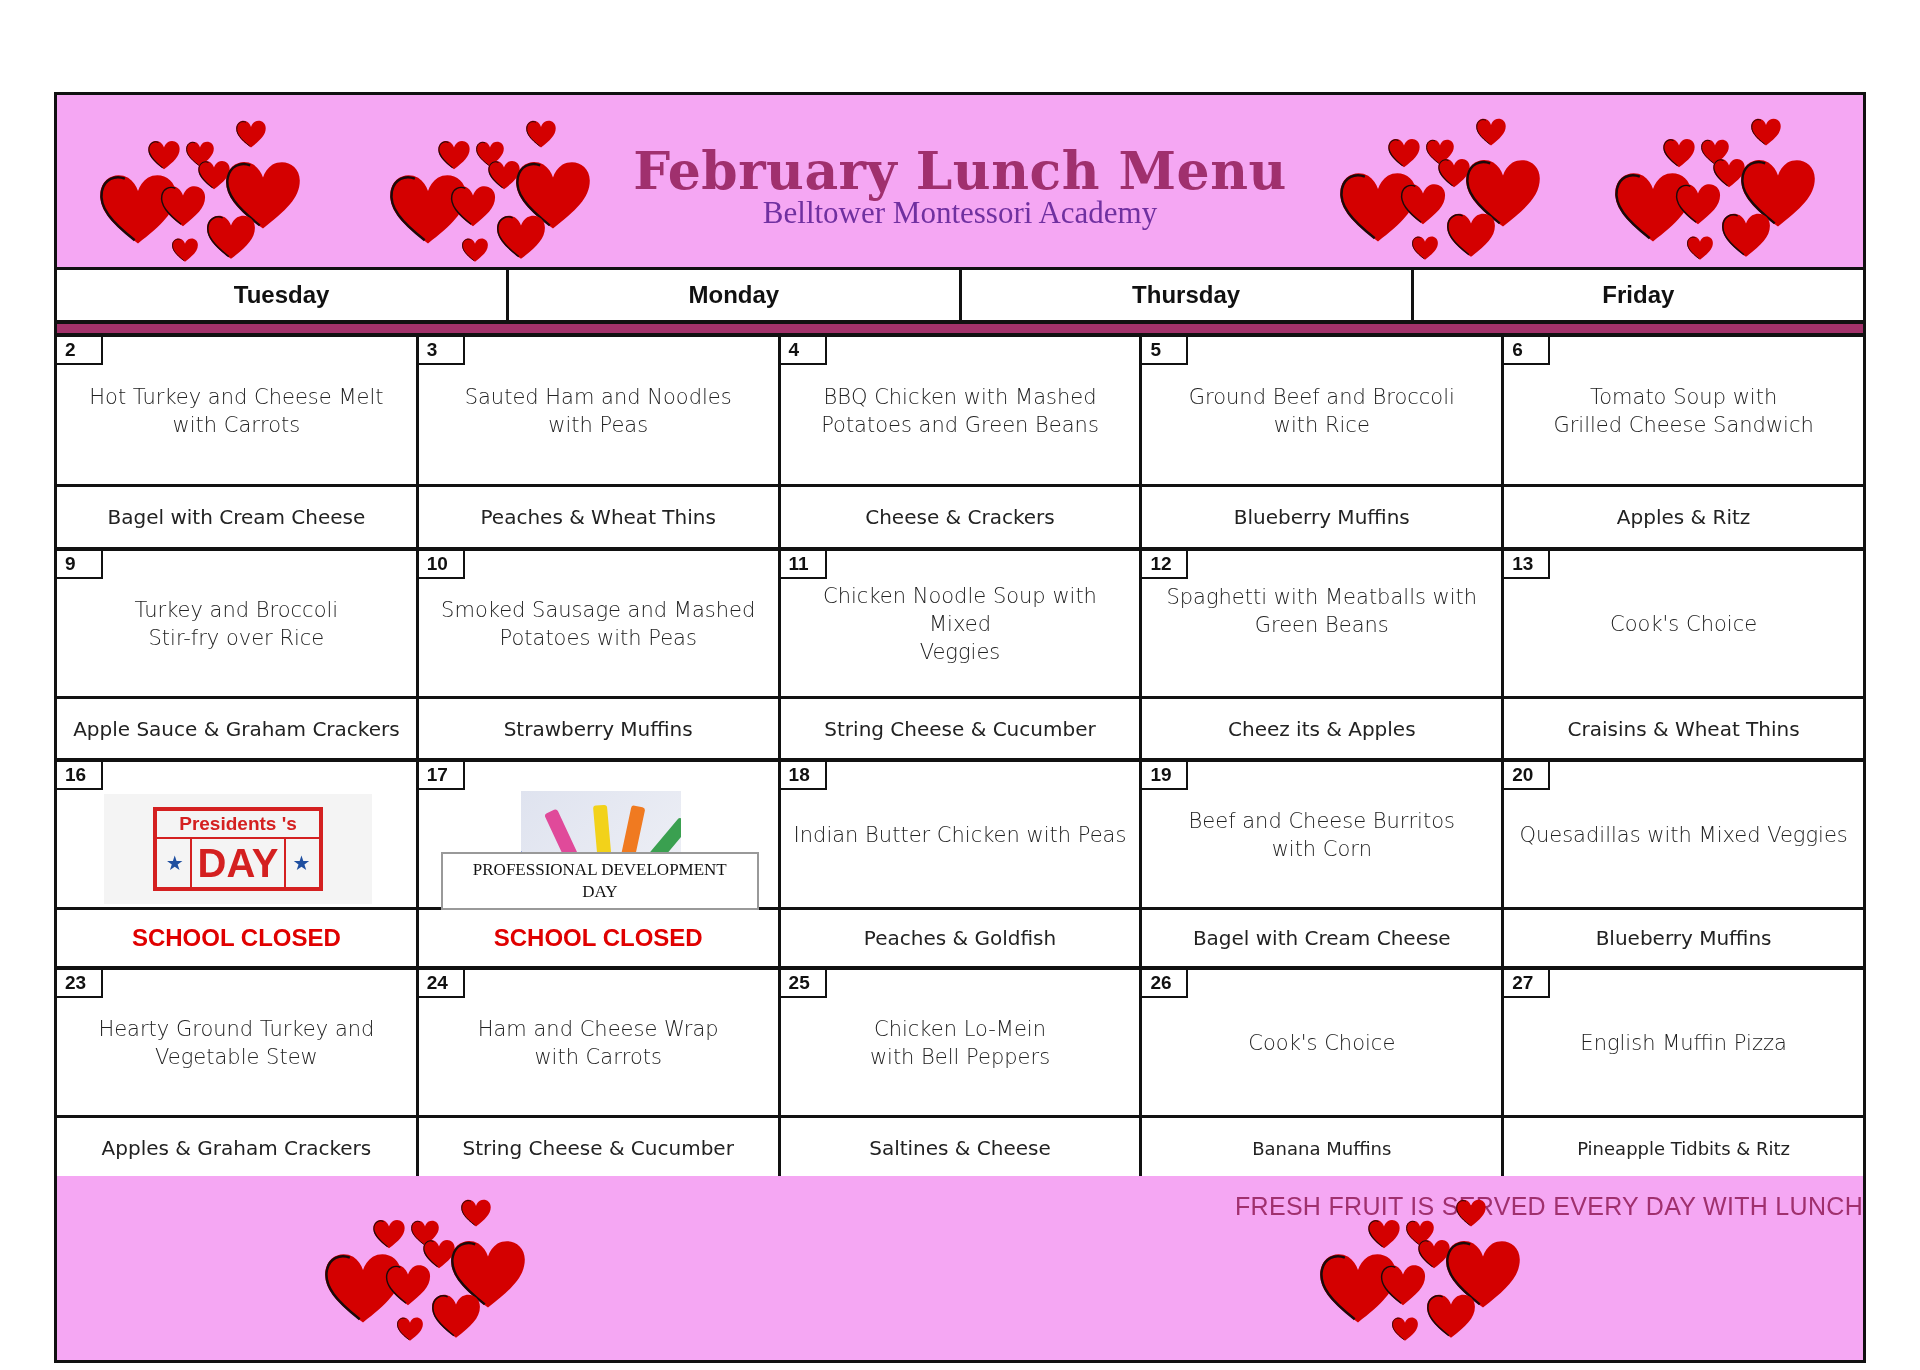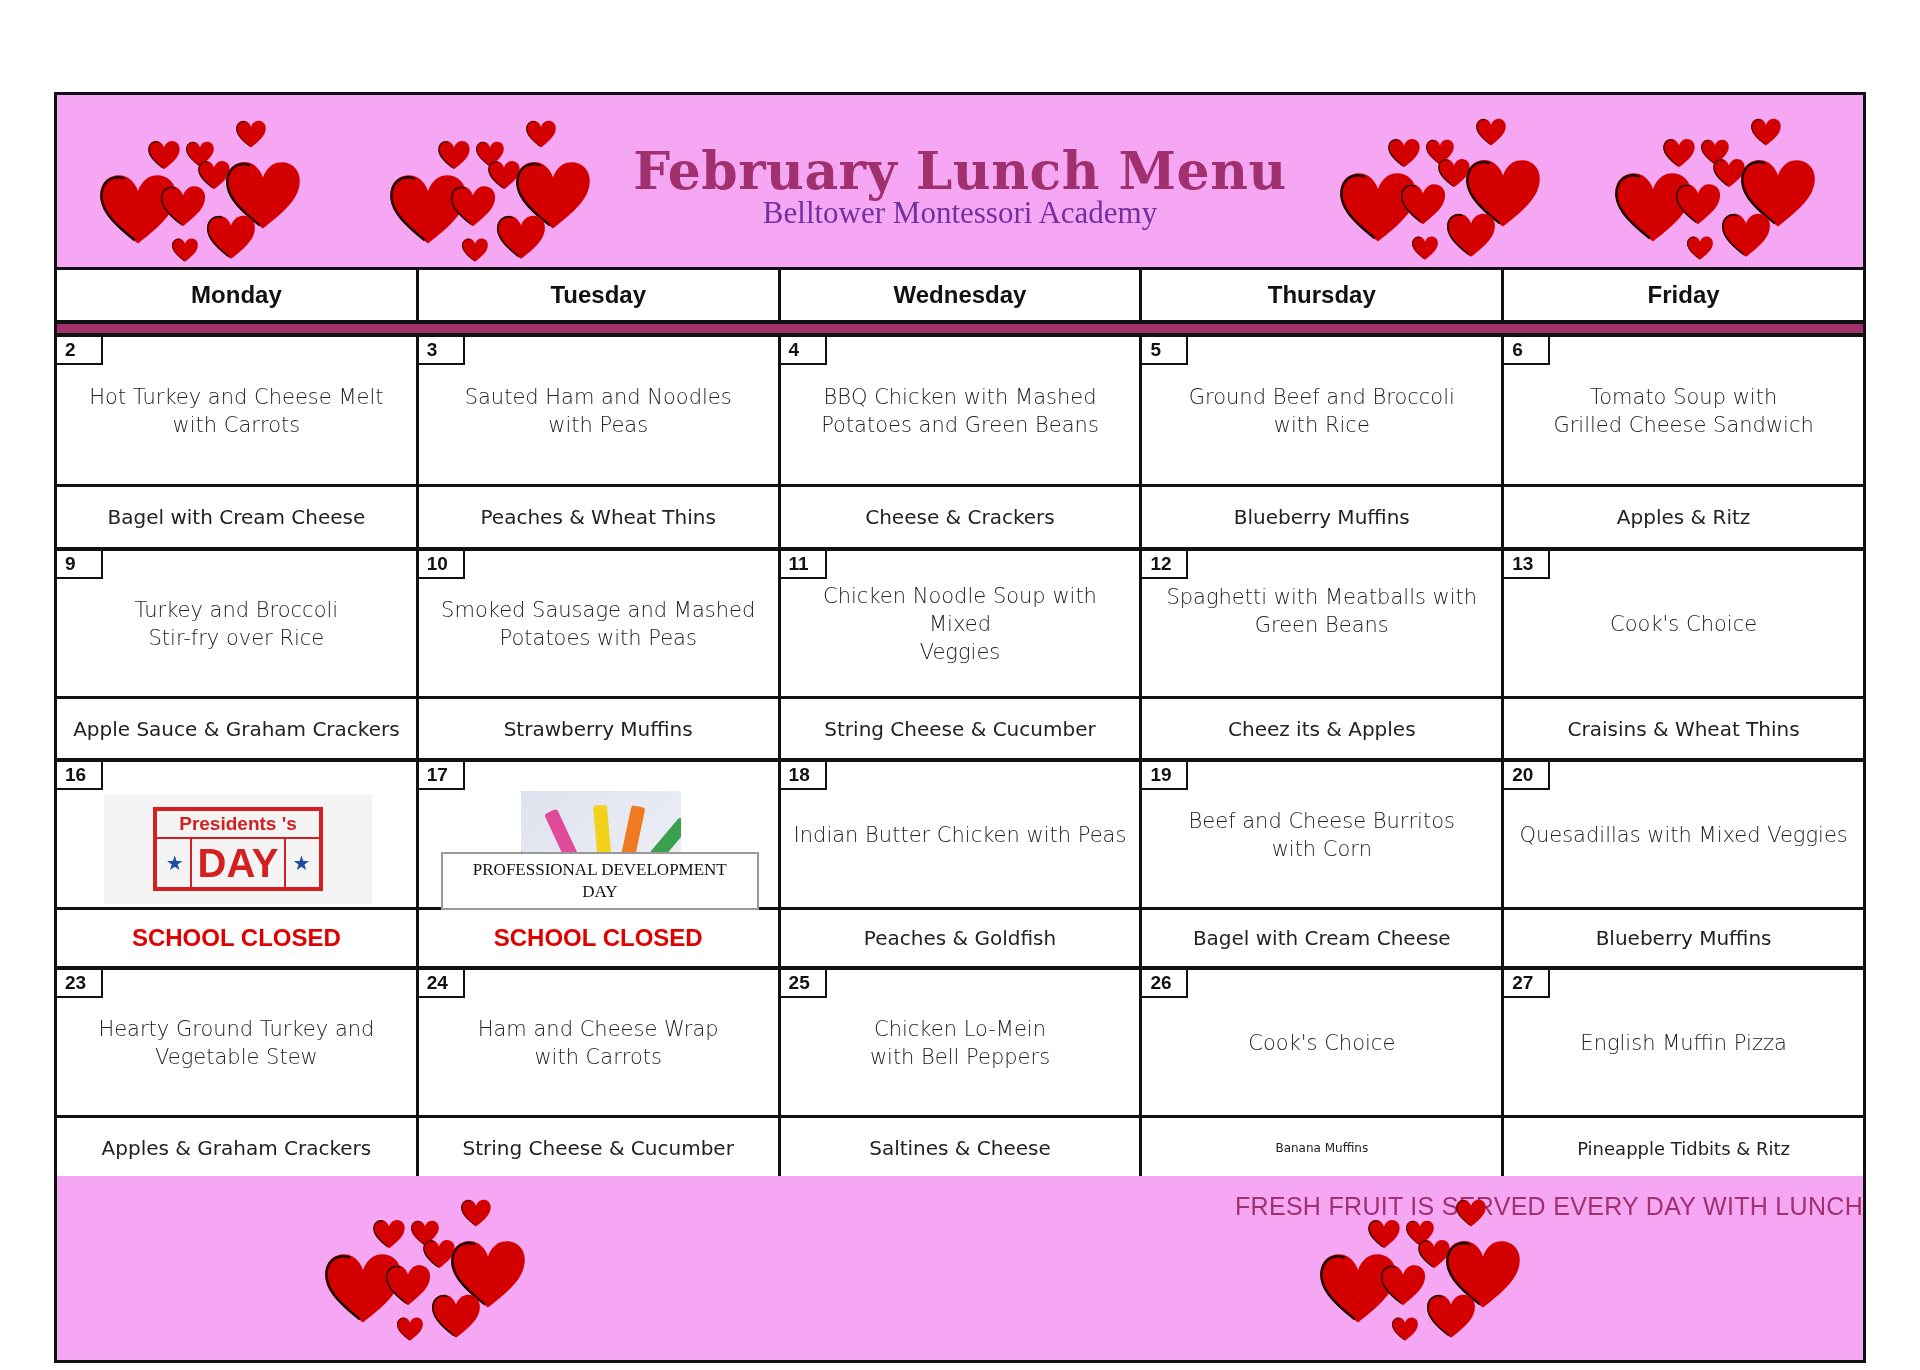--- a/index.html
+++ b/index.html
@@ -68,23 +68,22 @@
         <use href="#cluster"></use>
       </svg>
     <svg class="hearts" style="left:1555px;top:20px" width="230" height="150">
         <use href="#cluster"></use>
       </svg>
     <div class="title">February Lunch Menu</div>
     <div class="subtitle">Belltower Montessori Academy</div>
   </div>
 
   <div class="days">
+    <div class="day">Tuesday</div>
     <div class="day">Monday</div>
-    <div class="day">Tuesday</div>
-    <div class="day">Wednesday</div>
     <div class="day">Thursday</div>
     <div class="day">Friday</div>
   </div>
 
   <div class="band"></div>
 
   <div class="week" style="top:242px;height:214px">
     <div class="cell">
       <div class="datebox">2</div>
       <div class="meal" style="height:150px">Hot Turkey and Cheese Melt
@@ -216,21 +215,21 @@
     </div>
     <div class="cell">
       <div class="datebox">25</div>
       <div class="meal" style="height:148px">Chicken Lo-Mein
 with Bell Peppers</div>
       <div class="snack">Saltines &amp; Cheese</div>
     </div>
     <div class="cell">
       <div class="datebox">26</div>
       <div class="meal" style="height:148px">Cook's Choice</div>
-      <div class="snack" style="font-size:12px">Banana Muffins</div>
+      <div class="snack" style="font-size:18px">Banana Muffins</div>
     </div>
     <div class="cell">
       <div class="datebox">27</div>
       <div class="meal" style="height:148px">English Muffin Pizza</div>
       <div class="snack" style="font-size:18px">Pineapple Tidbits &amp; Ritz</div>
     </div>
   </div>
 
   <div class="footer">
     <div class="footer-text">FRESH FRUIT IS SERVED EVERY DAY WITH LUNCH</div>

